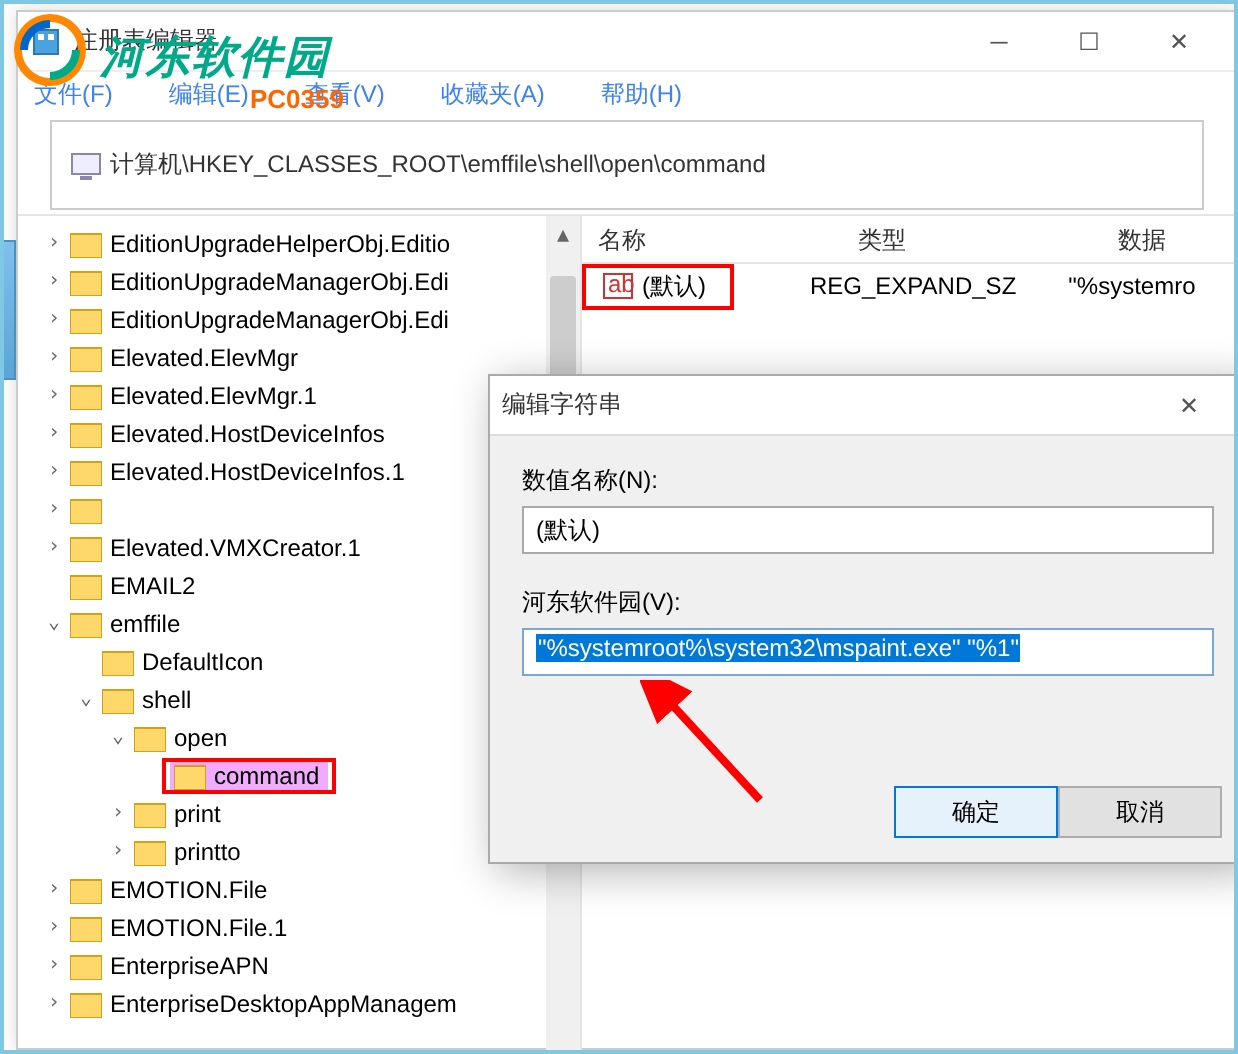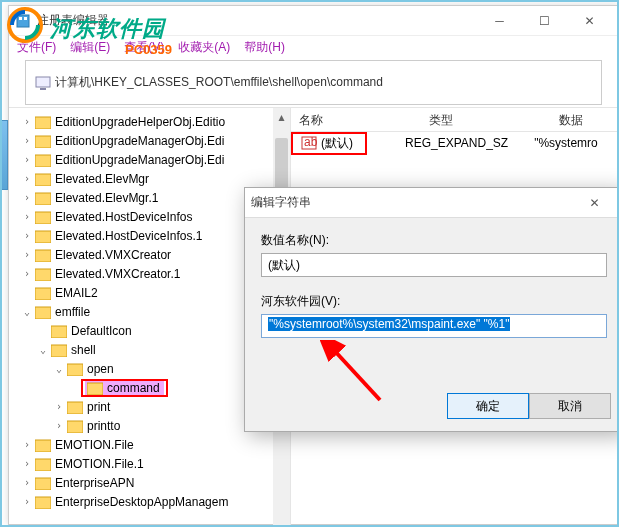--- a/index.html
+++ b/index.html
@@ -8,21 +8,21 @@
 .outer-border { position: absolute; inset: 0; border: 2px solid #7ec8e3; pointer-events: none; z-index: 1000; }
 
 .main-window { position: absolute; left: 8px; top: 5px; width: 611px; height: 520px; background: #fff; border: 1px solid #ccc; box-shadow: 0 0 8px rgba(0,0,0,0.15); }
 
 .titlebar { height: 30px; display: flex; align-items: center; padding: 0 6px; background: #fff; border-bottom: 1px solid #eee; }
 .title-icon { width: 16px; height: 16px; margin-right: 6px; }
 .title-text { flex: 1; color: #333; }
 .win-controls { display: flex; gap: 0; }
 .win-btn { width: 45px; height: 28px; display: flex; align-items: center; justify-content: center; color: #555; }
 
-.menubar { height: 22px; display: flex; align-items: center; padding: 0 8px; gap: 14px; color: #a21caf; }
+.menubar { height: 22px; display: flex; align-items: center; padding: 0 8px; gap: 28px; color: #3b82f6; }
 .menubar span { cursor: default; }
 
 .addressbar { height: 45px; border: 1px solid #ccc; margin: 2px 16px; display: flex; align-items: center; padding: 0 9px; }
 .addressbar .ab-icon { width: 16px; height: 16px; margin-right: 4px; }
 .addressbar .path { color: #333; }
 
 .content { display: flex; height: 430px; border-top: 1px solid #e5e5e5; }
 
 .tree-pane { width: 282px; border-right: 1px solid #e5e5e5; overflow: hidden; position: relative; padding-top: 4px; }
 .tree-scroll { position: absolute; right: 0; top: 0; bottom: 0; width: 17px; background: #f0f0f0; }
@@ -164,21 +164,20 @@
             <svg class="folder-icon">
               <rect width="16" height="12" y="2" fill="#ffd86b" stroke="#d4a017"></rect>
             </svg>
             <span class="tree-label">Elevated.HostDeviceInfos.1</span>
           </div>
         <div class="tree-row">
             <span class="toggle">›</span>
             <svg class="folder-icon">
               <rect width="16" height="12" y="2" fill="#ffd86b" stroke="#d4a017"></rect>
             </svg>
-            <span class="tree-label">Elevated.VMXCreator</span>
           </div>
         <div class="tree-row">
             <span class="toggle">›</span>
             <svg class="folder-icon">
               <rect width="16" height="12" y="2" fill="#ffd86b" stroke="#d4a017"></rect>
             </svg>
             <span class="tree-label">Elevated.VMXCreator.1</span>
           </div>
         <div class="tree-row">
             <span class="toggle"></span>

